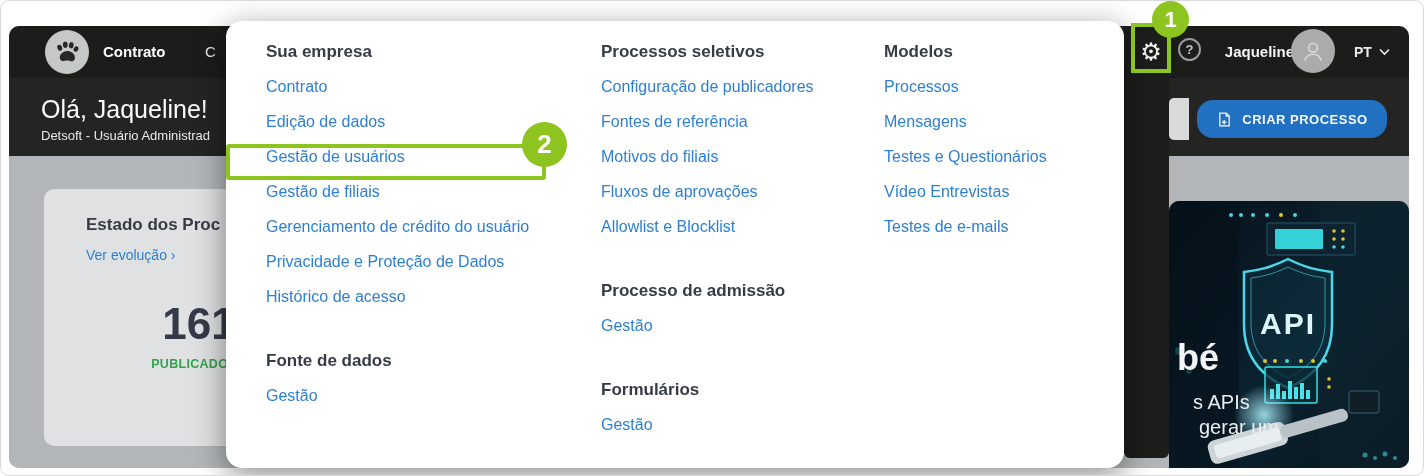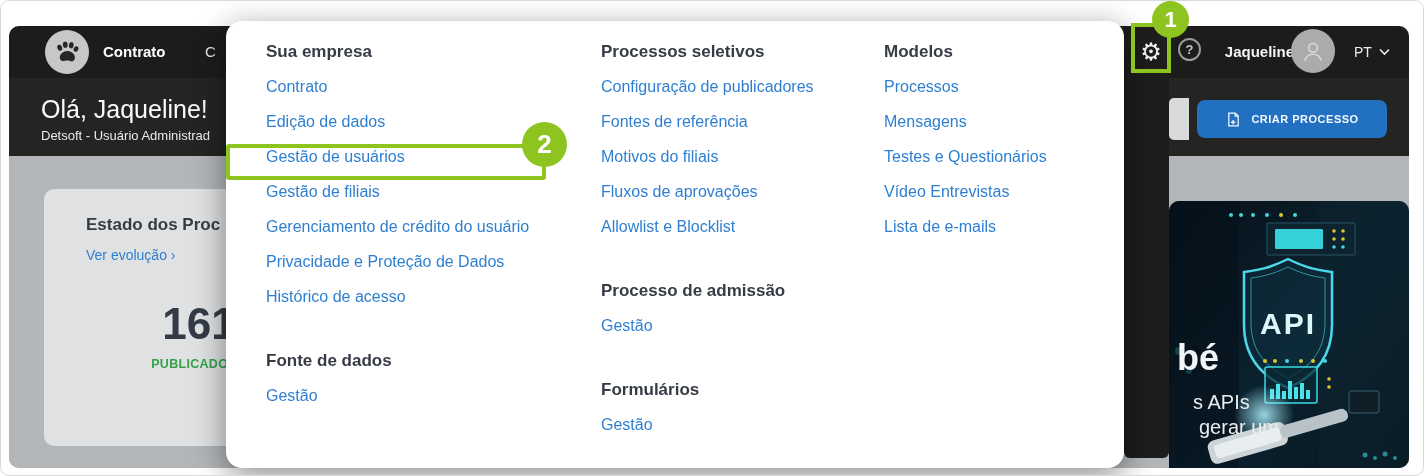--- a/index.html
+++ b/index.html
@@ -27,29 +27,29 @@
     display: flex; align-items: center; justify-content: center; cursor: pointer; }
   .gear-glyph { font-family: "DejaVu Sans", sans-serif; font-size: 24px; color: #f4f4f4; line-height: 1; }
   .help-wrap { position: absolute; left: 1169px; top: 12px; width: 23px; height: 23px; border-radius: 50%;
     border: 2px solid #9a9a9a; color: #c6c6c6; font-size: 13px; font-weight: bold;
     display: flex; align-items: center; justify-content: center; cursor: pointer; }
   .user-name { position: absolute; left: 1205px; top: 0; width: 80px; height: 52px; line-height: 52px;
     text-align: right; color: #f4f4f4; font-size: 15px; font-weight: 600; cursor: pointer; }
   .avatar { position: absolute; left: 1282px; top: 3px; width: 44px; height: 44px; border-radius: 50%;
     background: #ababab; display: flex; align-items: center; justify-content: center; cursor: pointer; }
   .lang { position: absolute; left: 1345px; top: 0; height: 52px; display: flex; align-items: center;
-    gap: 7px; color: #ececec; font-size: 14px; font-weight: 400; cursor: pointer; }
+    gap: 7px; color: #ececec; font-size: 14px; font-weight: 700; cursor: pointer; }
 
   .hero { position: absolute; left: 0; top: 52px; width: 1400px; height: 78px; background: #242422; }
   .greeting { position: absolute; left: 32px; top: 17px; color: #fbfbfb; font-size: 25px; font-weight: 500; }
   .subtitle { position: absolute; left: 32px; top: 50px; color: #e9eaea; font-size: 13px; }
   .btn-partial { position: absolute; left: 1160px; top: 20px; width: 20px; height: 42px;
     border-radius: 5px 0 0 5px; background: #d8dadb; cursor: pointer; }
   .btn-create { position: absolute; left: 1188px; top: 22px; width: 190px; height: 38px;
-    border-radius: 8px; background: #2270c2; color: #f4f8fb; font-size: 11px; font-weight: bold;
+    border-radius: 16px; background: #2270c2; color: #f4f8fb; font-size: 13px; font-weight: bold;
     letter-spacing: .5px; display: flex; align-items: center; justify-content: center; gap: 9px; cursor: pointer; }
 
   .content { position: absolute; left: 0; top: 130px; width: 1400px; height: 312px; background: #b2b6b8; }
   .status-card { position: absolute; left: 35px; top: 33px; width: 205px; height: 257px;
     background: #dfe1e2; border-radius: 10px; }
   .card-title { position: absolute; left: 42px; top: 26px; font-size: 17px; font-weight: bold;
     color: #363b45; white-space: nowrap; }
   .card-link { position: absolute; left: 42px; top: 58px; font-size: 14px; color: #2e7fd1;
     white-space: nowrap; cursor: pointer; }
   .count { position: absolute; left: 95px; top: 110px; width: 120px; text-align: center;
@@ -281,21 +281,21 @@
       </div>
     </div>
 
     <div class="menu-col col3">
       <div class="menu-section">
         <div class="menu-header">Modelos</div>
         <div class="menu-link">Processos</div>
         <div class="menu-link">Mensagens</div>
         <div class="menu-link">Testes e Questionários</div>
         <div class="menu-link">Vídeo Entrevistas</div>
-        <div class="menu-link">Lista de e-mails</div>
+        <div class="menu-link">Testes de e-mails</div>
       </div>
     </div>
 
     <div class="hl-box"></div>
     <div class="badge badge2">2</div>
   </div>
 
   <div class="anno1-box"></div>
   <div class="badge badge1">1</div>
 

